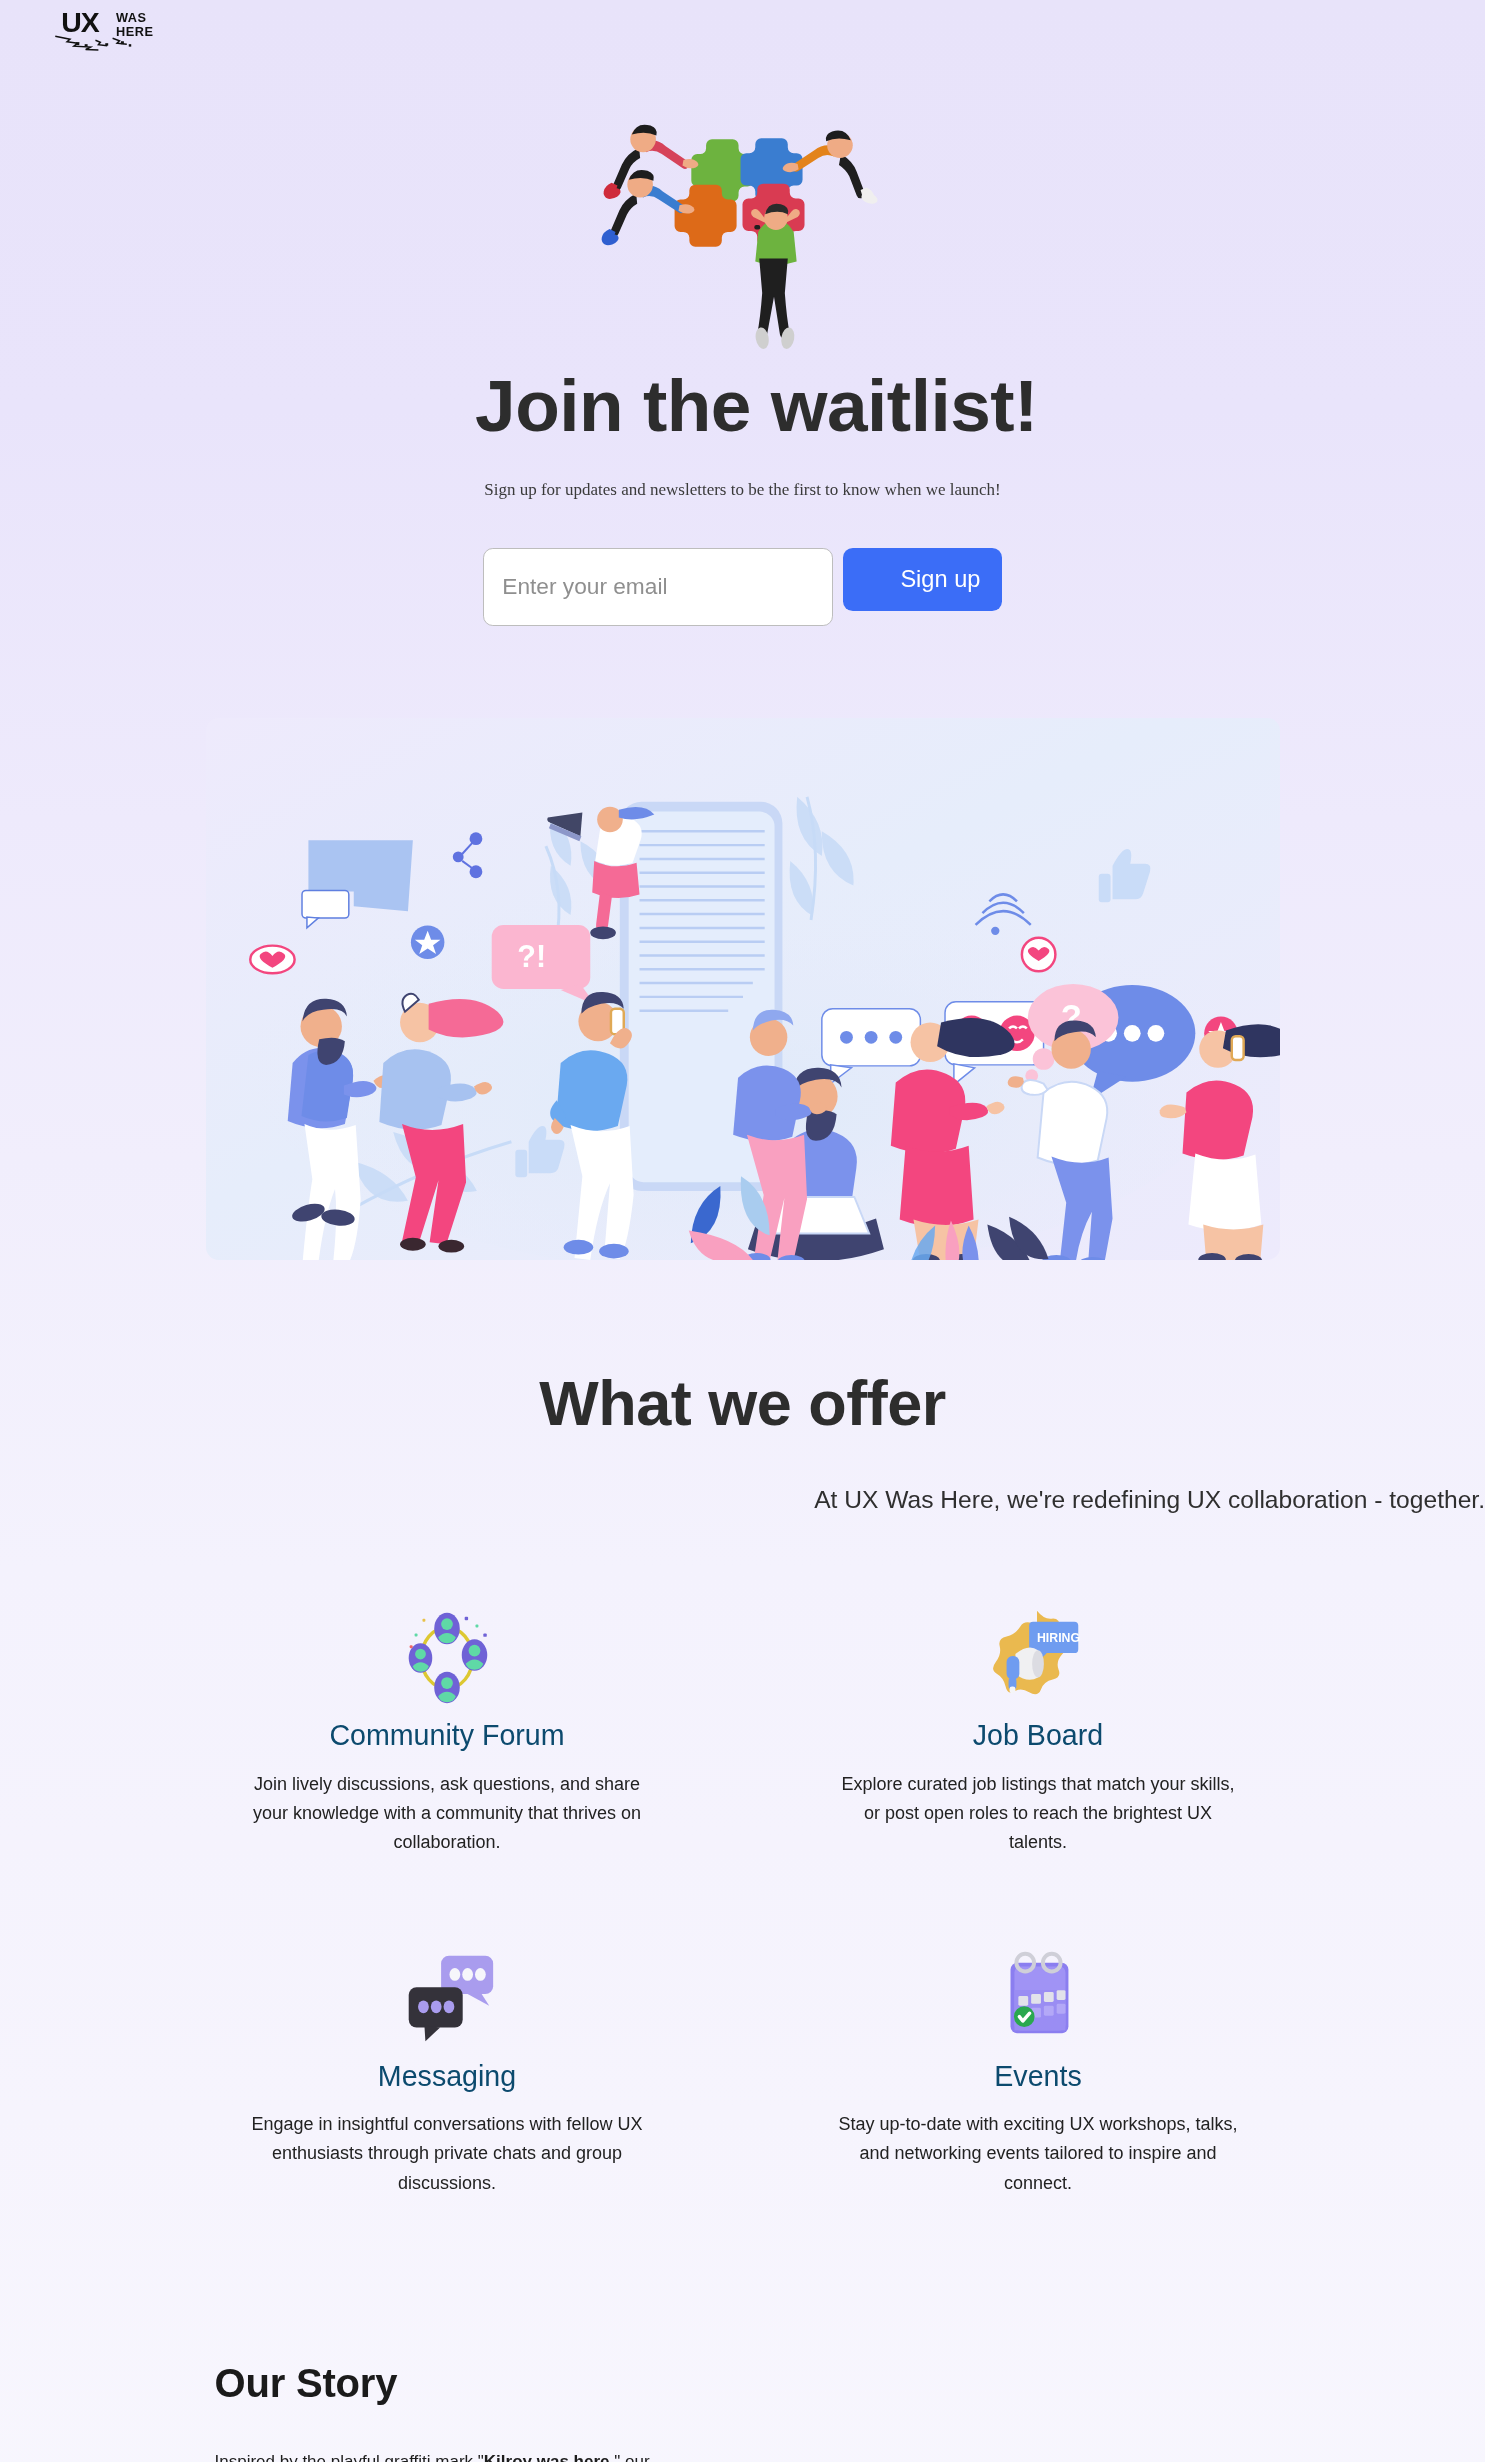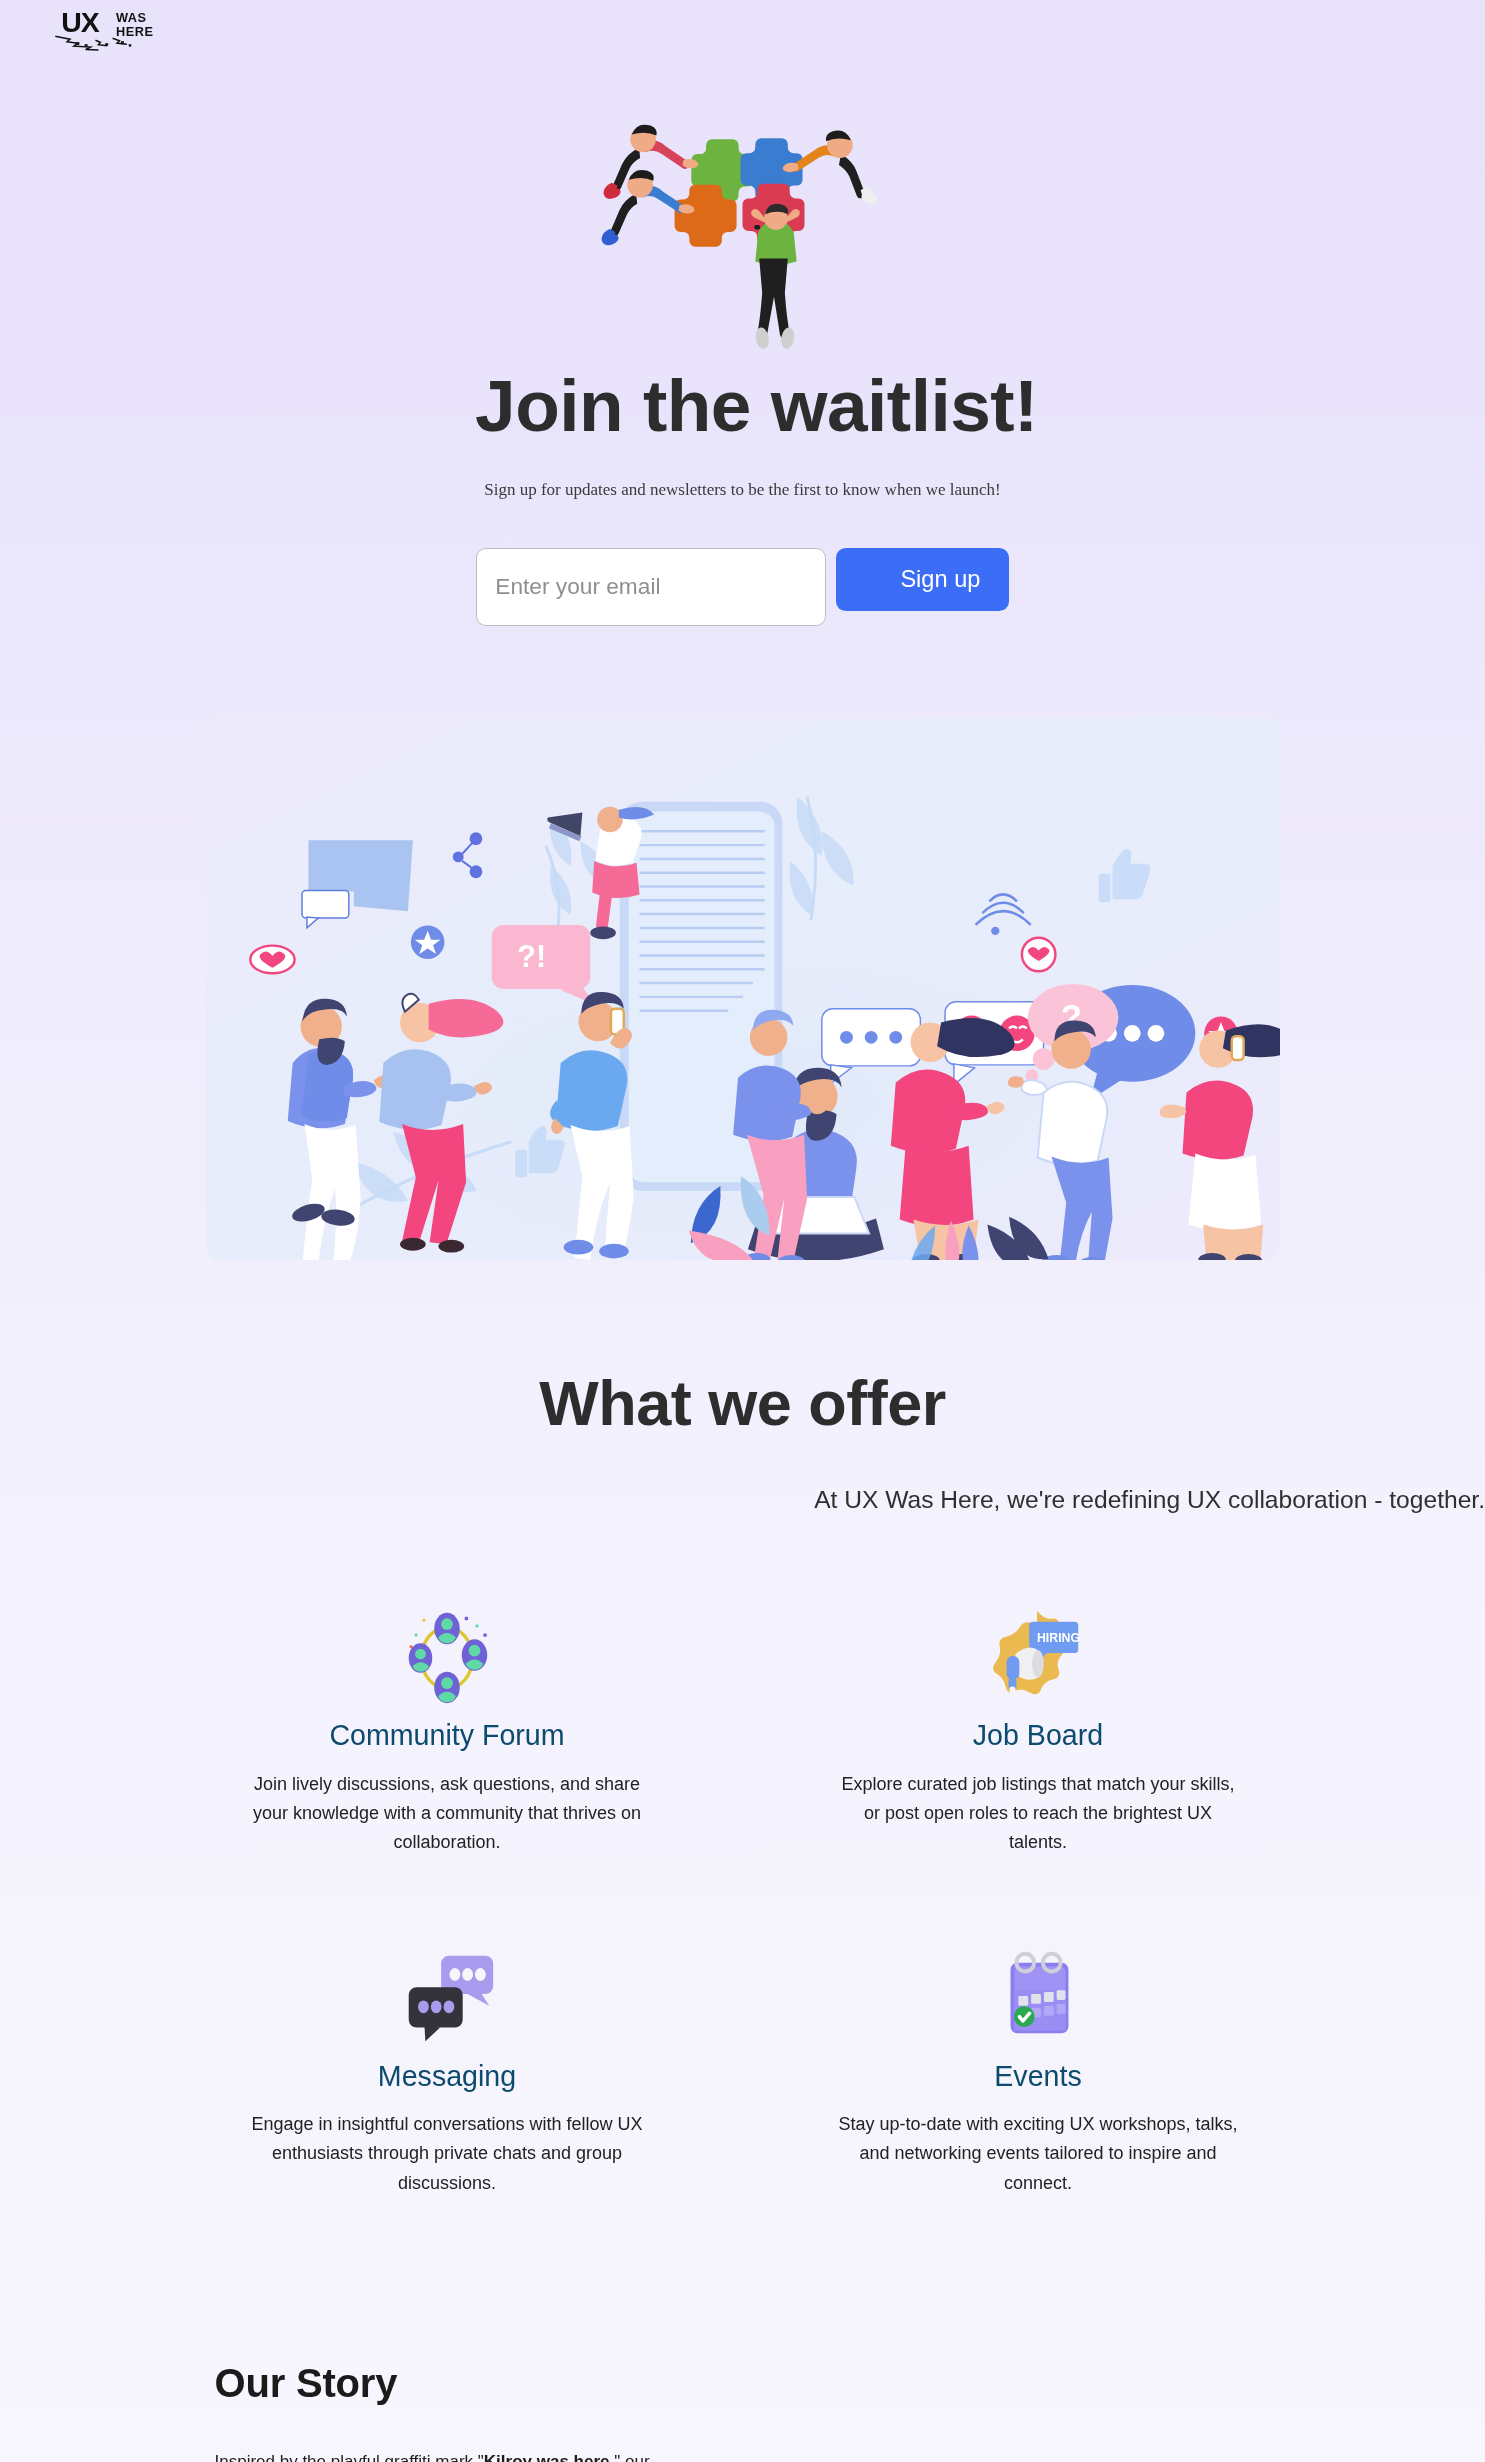--- a/index.html
+++ b/index.html
@@ -71,21 +71,21 @@
     border: 1.5px solid #bdbdbd;
     background: #ffffff;
     font-family: "Liberation Sans", sans-serif;
     font-size: 22.7px;
     color: #222;
     padding: 0 18.7px;
     outline: none;
   }
   .email-input::placeholder { color: #8f8f8f; }
   .signup-btn {
-    width: 173px;
+    width: 159px;
     height: 63px;
     border: none;
     border-radius: 9.8px;
     background: #3b6df7;
     color: #ffffff;
     font-family: "Liberation Sans", sans-serif;
     font-size: 23.6px;
     cursor: pointer;
     padding-left: 35px;
   }

